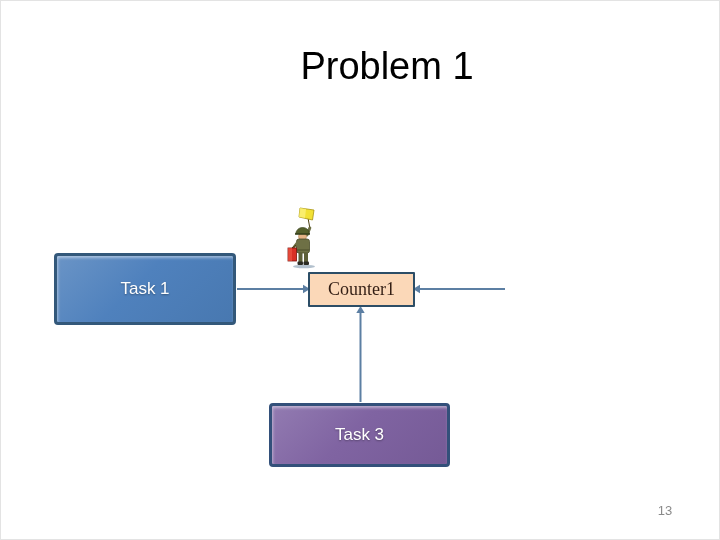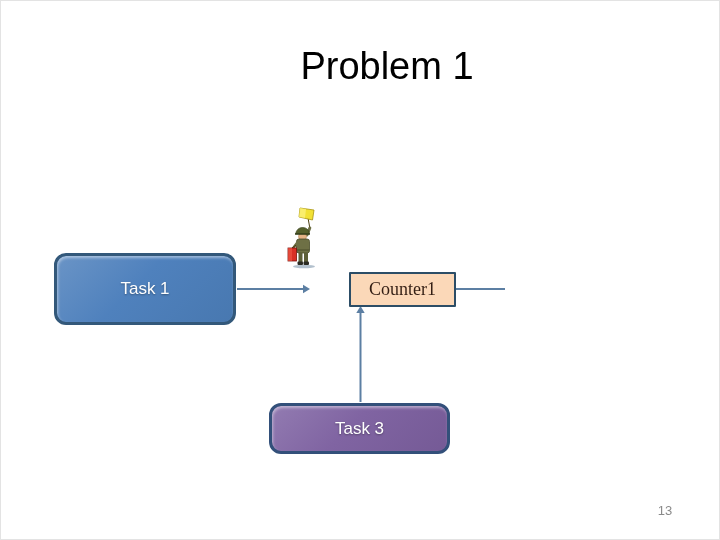--- a/index.html
+++ b/index.html
@@ -28,48 +28,47 @@
     position: absolute;
     box-sizing: border-box;
     display: flex;
     align-items: center;
     justify-content: center;
     font-size: 17px;
     color: #ffffff;
     text-shadow: 0 1px 2px rgba(0,0,0,0.35);
   }
   .rounded {
-    border-radius: 12px;
+    border-radius: 4px;
     border: 3px solid #33587A;
     box-shadow: inset 1px 2px 3px rgba(255,255,255,0.45);
   }
   #node-task1 {
     left: 53px; top: 252px; width: 182px; height: 72px;
     background: linear-gradient(135deg, #6a94c6 0%, #4F81BD 45%, #4878b0 100%);
   }
   #node-task2 {
     left: 505px; top: 252px; width: 180px; height: 72px;
     background: linear-gradient(135deg, #abc773 0%, #9BBB59 45%, #8fae4e 100%);
     border-color: #2F5568;
   }
   #node-task3 {
-    left: 268px; top: 402px; width: 181px; height: 51px;
+    left: 268px; top: 402px; width: 181px; height: 64px;
     background: linear-gradient(135deg, #927bb1 0%, #8064A2 45%, #755a96 100%);
     border-color: #33507A;
   }
   #node-counter1 {
     left: 307px; top: 271px; width: 107px; height: 35px;
     background: #FBD8B8;
     border: 2px solid #2C4D66;
     border-radius: 1px;
     color: #331E14;
     text-shadow: none;
     font-family: "Liberation Serif", serif;
     font-size: 18px;
-    margin-left: 41px;
   }
   #connector-layer {
     position: absolute;
     left: 0; top: 0;
     width: 720px; height: 540px;
     pointer-events: none;
   }
   #signalman {
     position: absolute;
     left: 286px; top: 204px;

